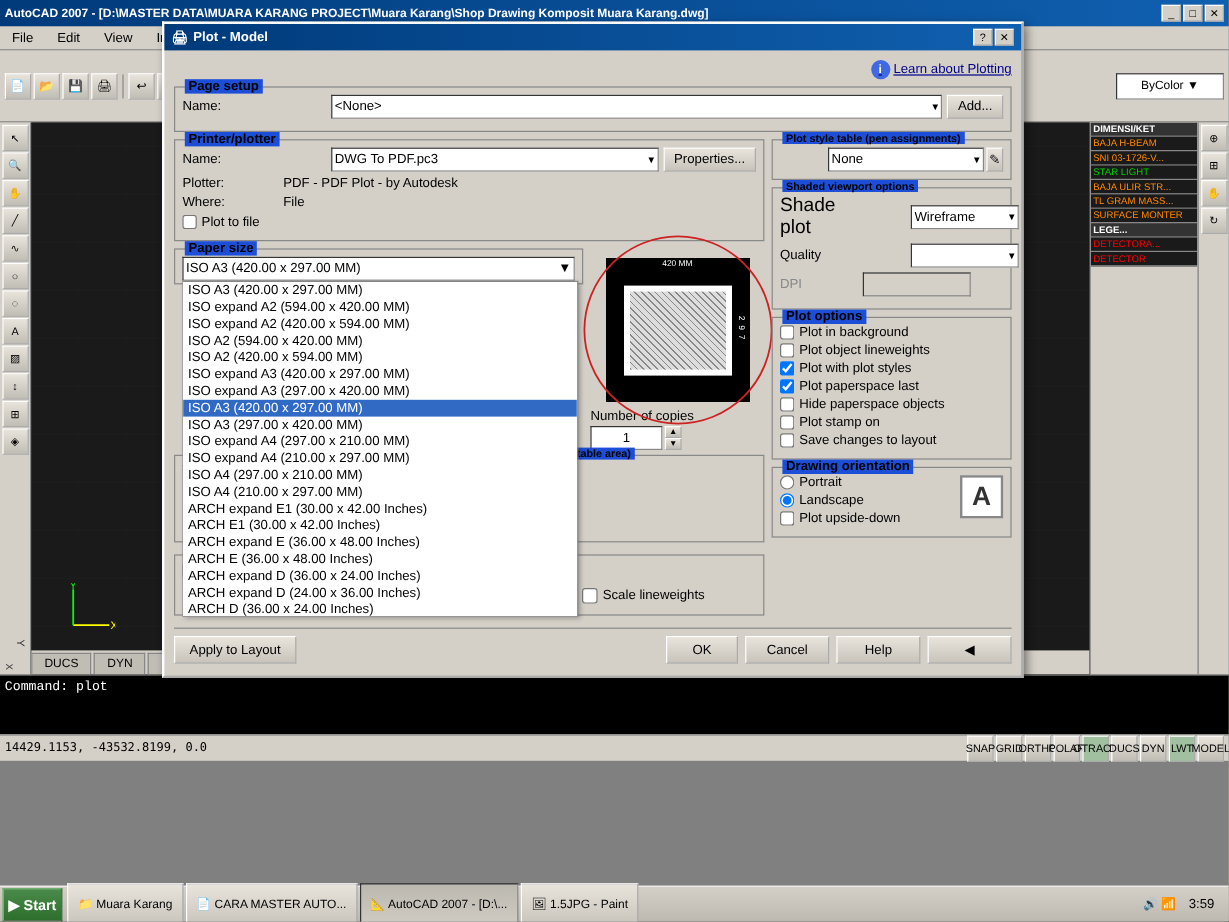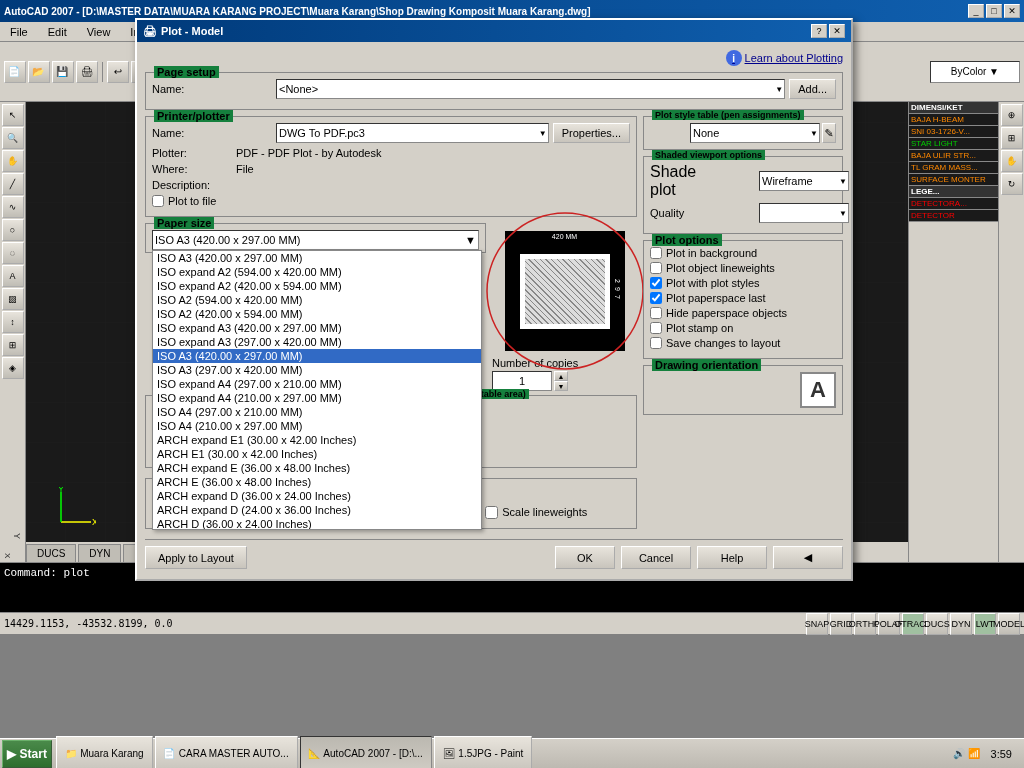--- a/index.html
+++ b/index.html
@@ -56,21 +56,21 @@
 
     .dialog-body { padding: 8px; }
 
     
     .info-bar { display: flex; justify-content: flex-end; align-items: center; margin-bottom: 6px; font-size: 11px; color: #00008b; }
     .info-link { color: #00008b; text-decoration: underline; cursor: pointer; display: flex; align-items: center; gap: 3px; }
     .info-icon { width: 16px; height: 16px; border-radius: 50%; background: #4169e1; color: #fff; display: flex; align-items: center; justify-content: center; font-size: 10px; font-weight: bold; }
 
     
     .section { border: 1px solid #888; margin-bottom: 6px; padding: 6px; position: relative; }
-    .section-title { position: absolute; top: -7px; left: 8px; background: #15803d; padding: 0 3px; font-size: 11px; font-weight: bold; }
+    .section-title { position: absolute; top: -7px; left: 8px; background: #1d4ed8; padding: 0 3px; font-size: 11px; font-weight: bold; }
 
     .form-row { display: flex; align-items: center; margin-bottom: 4px; gap: 4px; }
     .form-label { min-width: 80px; font-size: 11px; }
     .form-input { height: 20px; border: 1px inset #888; background: #fff; padding: 0 3px; font-size: 11px; }
     .form-select { height: 20px; border: 1px inset #888; background: #fff; padding: 0 2px; font-size: 11px; appearance: none; }
     .select-wrapper { position: relative; display: inline-block; margin-left: 40px; }
     .select-wrapper::after { content: '▼'; position: absolute; right: 2px; top: 50%; transform: translateY(-50%); font-size: 8px; pointer-events: none; }
     .form-btn { height: 20px; padding: 0 8px; background: linear-gradient(to bottom, #e8e4dc, #c8c4bc); border: 1px outset #fff; cursor: pointer; font-size: 11px; }
 
     
@@ -330,23 +330,20 @@
               </div>
               <button class="form-btn">Properties...</button>
             </div>
             <div class="form-row">
               <span class="form-label">Plotter:</span>
               <span>PDF - PDF Plot - by Autodesk</span>
             </div>
             <div class="form-row">
               <span class="form-label">Where:</span>
               <span>File</span>
-            </div>
-            <div class="form-row">
-              <span class="form-label">Description:</span>
             </div>
             <div class="cb-row">
               <input type="checkbox" id="ptf" style="">
               <label for="ptf">Plot to file</label>
             </div>
           </div>
 
           <div style="display:flex;gap:6px;">
 
             <div style="flex:1;">
@@ -504,20 +501,24 @@
               </div>
             </div>
             <div class="form-row">
               <span style="font-size:11px;min-width:65px;">Quality</span>
               <div class="select-wrapper">
                 <select class="form-select" style="width:90px;">
                   <option></option>
                 </select>
               </div>
             </div>
+            <div class="form-row">
+              <span style="font-size:11px;min-width:65px;color:#888;">DPI</span>
+              <input type="text" class="form-input" style="width: 90px; background: rgb(212, 208, 200);">
+            </div>
           </div>
 
           <div class="section" style="margin-bottom:6px;">
             <div class="section-title">Plot options</div>
             <div class="cb-row">
               <input type="checkbox" id="pbg" style="">
               <label for="pbg">Plot in background</label>
             </div>
             <div class="cb-row">
               <input type="checkbox" id="polw" style="">
@@ -541,20 +542,34 @@
             </div>
             <div class="cb-row">
               <input type="checkbox" id="sctl" style="">
               <label for="sctl">Save changes to layout</label>
             </div>
           </div>
 
           <div class="section">
             <div class="section-title">Drawing orientation</div>
             <div style="display:flex;align-items:flex-start;gap:4px;">
+              <div>
+                <div class="rb-row">
+                  <input type="radio" name="orientation" id="portrait" style="">
+                  <label for="portrait">Portrait</label>
+                </div>
+                <div class="rb-row">
+                  <input type="radio" name="orientation" id="landscape" checked="" style="">
+                  <label for="landscape">Landscape</label>
+                </div>
+                <div class="cb-row">
+                  <input type="checkbox" id="pud" style="">
+                  <label for="pud">Plot upside-down</label>
+                </div>
+              </div>
 
               <div style="width:36px;height:36px;border:2px solid #888;background:#fff;margin-left:auto;display:flex;align-items:center;justify-content:center;font-size:22px;font-weight:bold;color:#333;">A</div>
             </div>
           </div>
         </div>
       </div>
 
       <div class="dialog-footer">
         <div class="footer-left">
           <button class="footer-btn">Apply to Layout</button>

